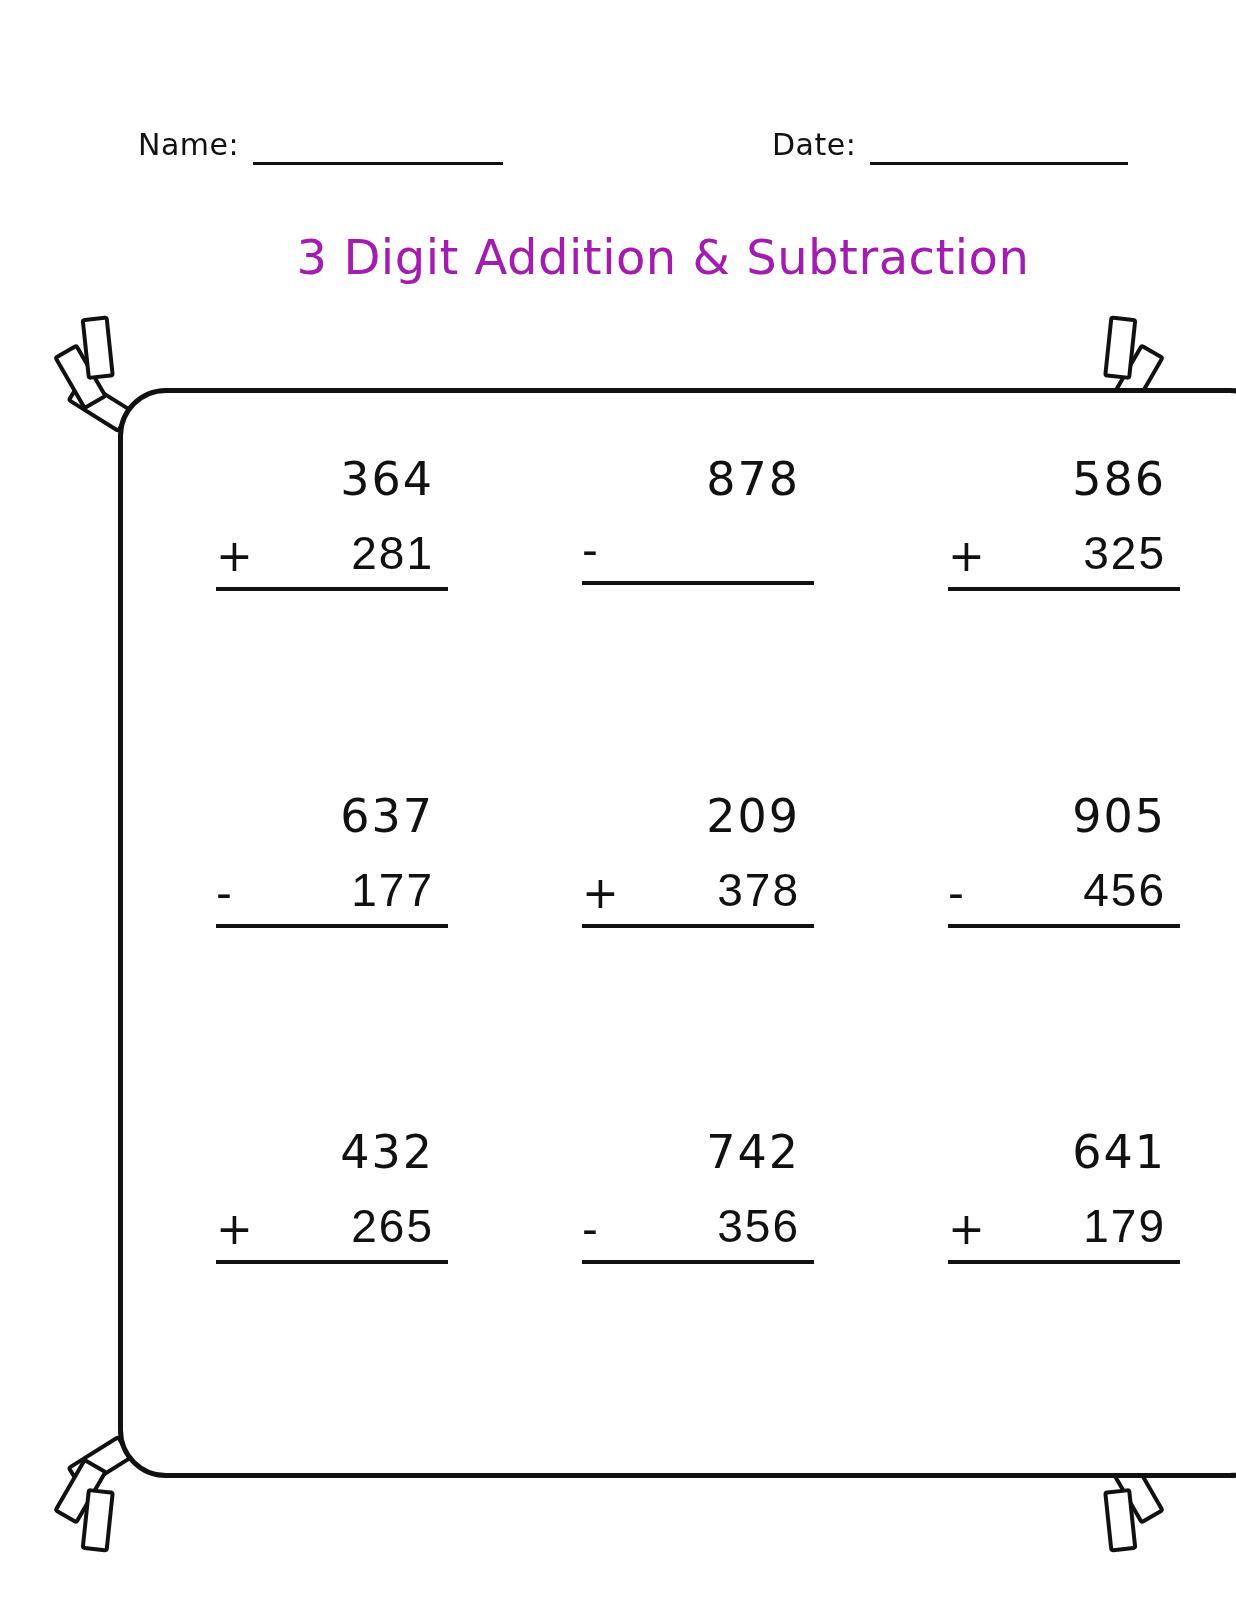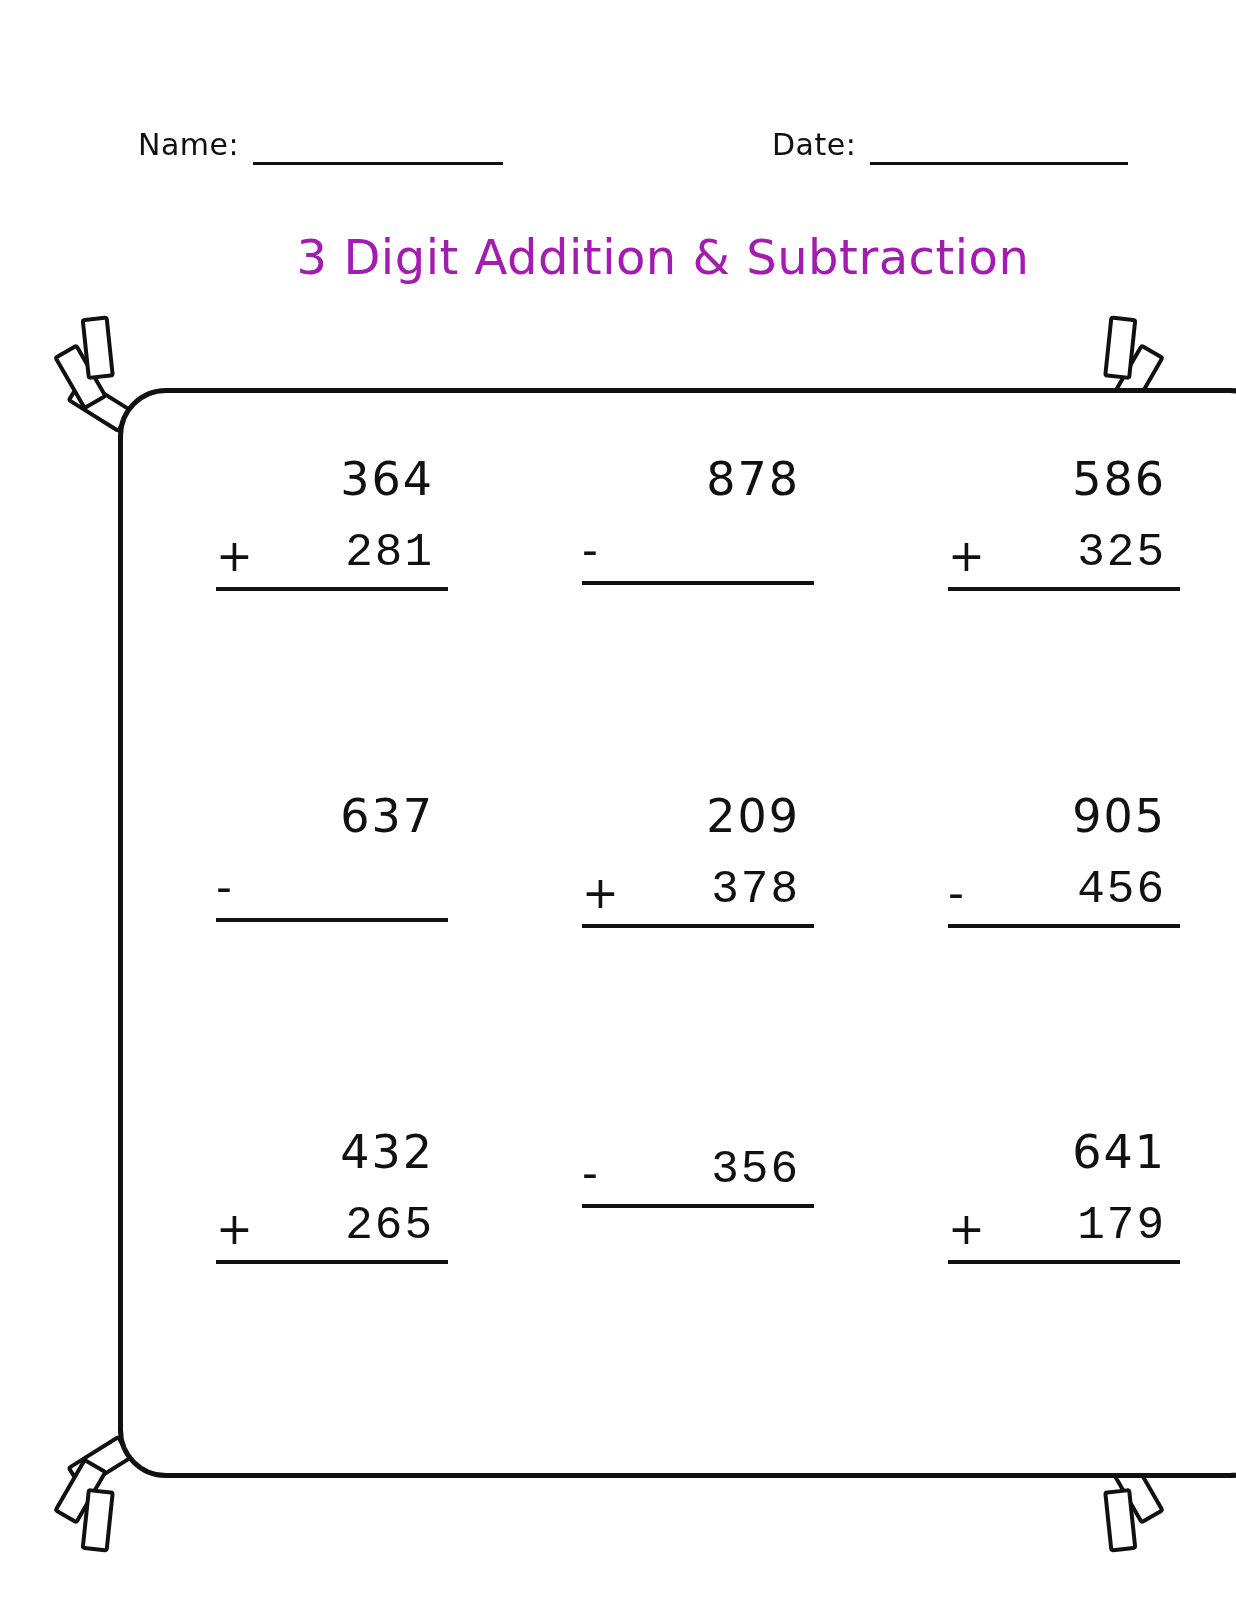--- a/index.html
+++ b/index.html
@@ -141,21 +141,21 @@
     flex: 0 0 40px;
     font-family: "DejaVu Sans", sans-serif;
   }
   .prob-num2 {
     flex: 1 1 auto;
     text-align: right;
     font-size: 46px;
     line-height: 56px;
     letter-spacing: 2px;
     padding-right: 14px;
-    font-family: Liberation Mono, monospace;
+    font-family: Liberation Sans, sans-serif;
   }
   .prob-rule {
     border-bottom: 4px solid #111;
     margin-top: 6px;
     width: 100%;
   }
 </style>
 </head>
 <body>
 
@@ -226,20 +226,21 @@
         </div>
         <div class="prob-rule"></div>
       </div>
     </div>
 
     <div class="problem">
       <div class="prob-inner">
         <div class="prob-top">637</div>
         <div class="prob-bottom-row">
           <div class="prob-op">-</div>
+          <div class="prob-num2">177</div>
         </div>
         <div class="prob-rule"></div>
       </div>
     </div>
 
     <div class="problem">
       <div class="prob-inner">
         <div class="prob-top">209</div>
         <div class="prob-bottom-row">
           <div class="prob-op">+</div>
@@ -266,20 +267,21 @@
         <div class="prob-bottom-row">
           <div class="prob-op">+</div>
           <div class="prob-num2">265</div>
         </div>
         <div class="prob-rule"></div>
       </div>
     </div>
 
     <div class="problem">
       <div class="prob-inner">
+        <div class="prob-top">742</div>
         <div class="prob-bottom-row">
           <div class="prob-op">-</div>
           <div class="prob-num2">356</div>
         </div>
         <div class="prob-rule"></div>
       </div>
     </div>
 
     <div class="problem">
       <div class="prob-inner">

